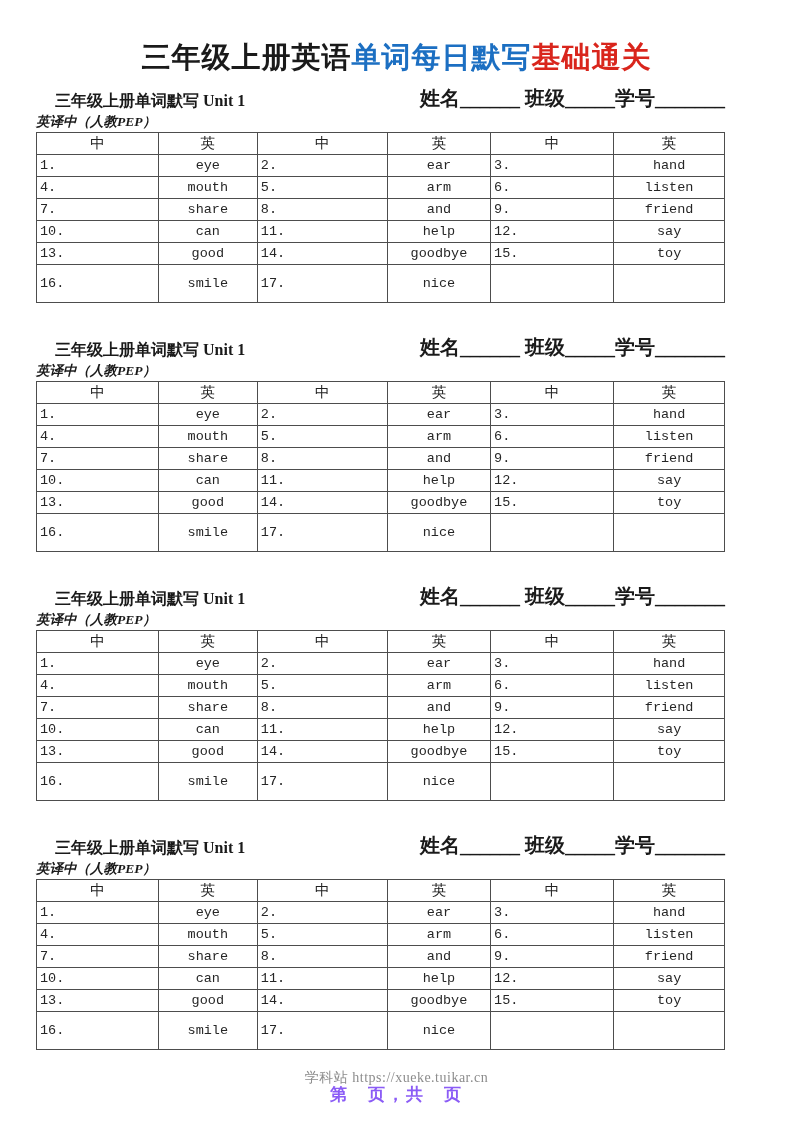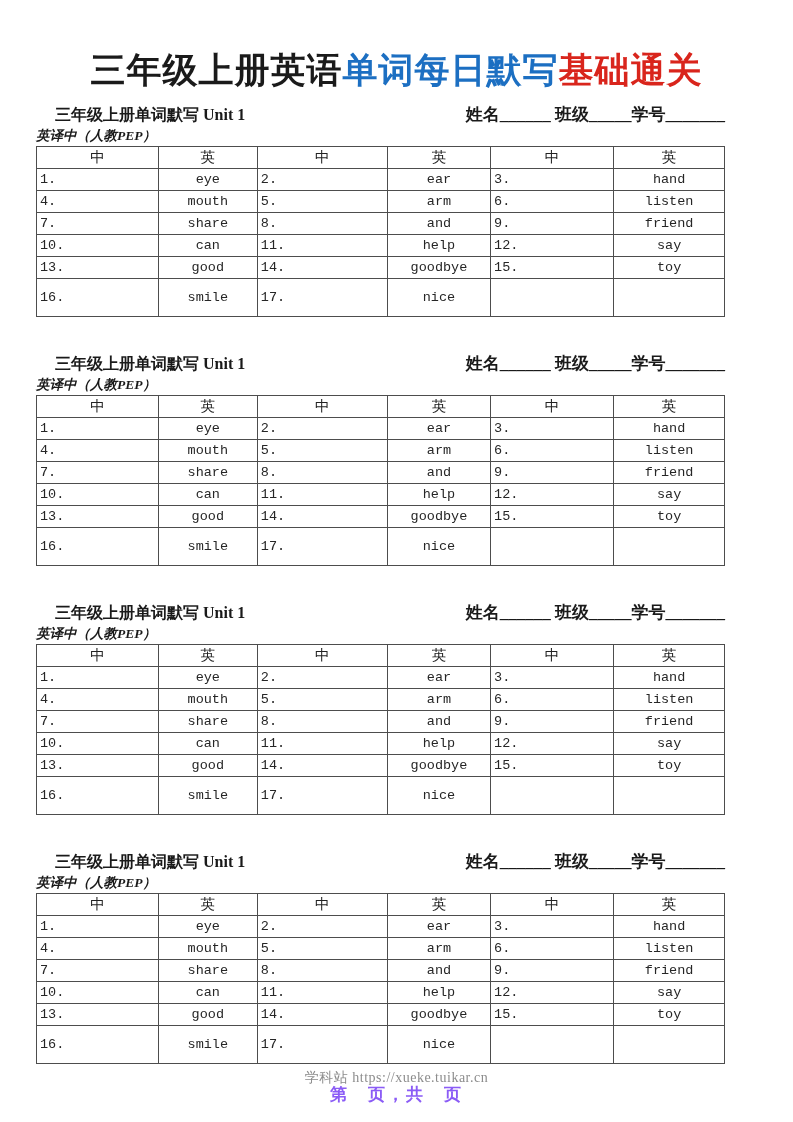--- a/index.html
+++ b/index.html
@@ -10,23 +10,23 @@
   }
   .page {
     position: relative;
     width: 793px;
     height: 1122px;
     margin: 0 auto;
     background: #ffffff;
     overflow: hidden;
   }
   .title {
-    padding-top: 50px;
+    padding-top: 36px;
     text-align: center;
-    font-size: 35px;
+    font-size: 29px;
     line-height: 42px;
     font-weight: bold;
     letter-spacing: 1px;
     white-space: nowrap;
   }
   .t-blue { color: #1c6fc2; }
   .t-red  { color: #d9251c; }
 
   #sections { margin-top: 13px; }
 
@@ -42,21 +42,21 @@
     height: 21px;
     font-weight: bold;
     gap: 32px;
   }
   .sec-title {
     padding-left: 19px;
     font-size: 16px;
     white-space: nowrap;
   }
   .sec-fields {
-    font-size: 17px;
+    font-size: 20px;
     white-space: nowrap;
   }
   .sec-sub {
     height: 19px;
     margin-top: 1px;
     font-size: 13.5px;
     font-weight: bold;
     font-style: italic;
   }
   table.words {

